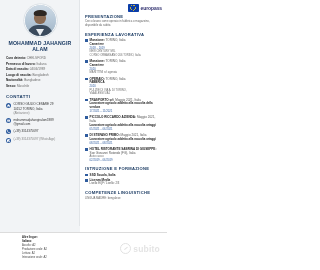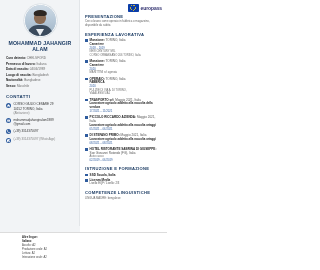--- a/index.html
+++ b/index.html
@@ -373,15 +373,21 @@
       <div class="lrow">
         <span>Lettura:</span>
         <span>A2</span>
       </div>
       <div class="lrow">
         <span>Interazione orale:</span>
         <span>A2</span>
       </div>
     </div>
 
+    <div class="watermark">
+      <span class="wmark-ring">
+          <i></i>
+        </span>
+      <span class="wmark-text">subito</span>
+    </div>
   </div>
 
 </div>
 
 </body></html>

